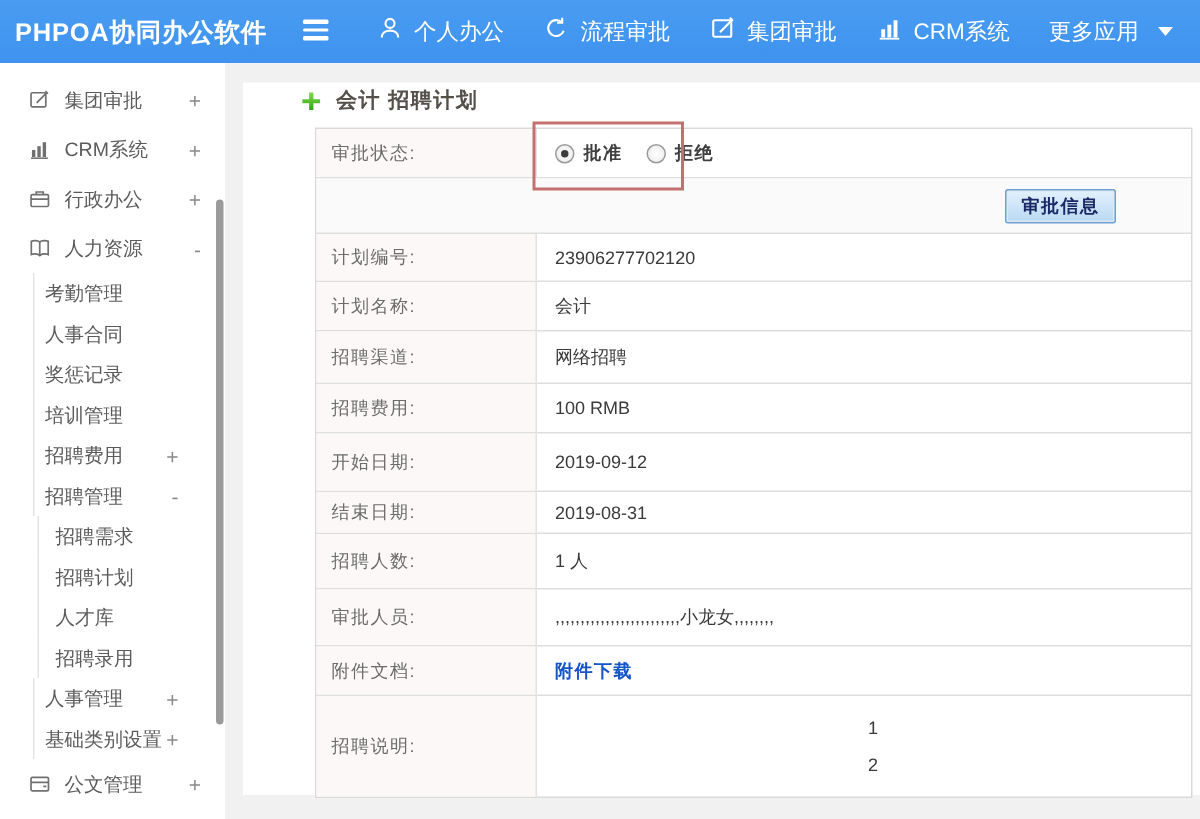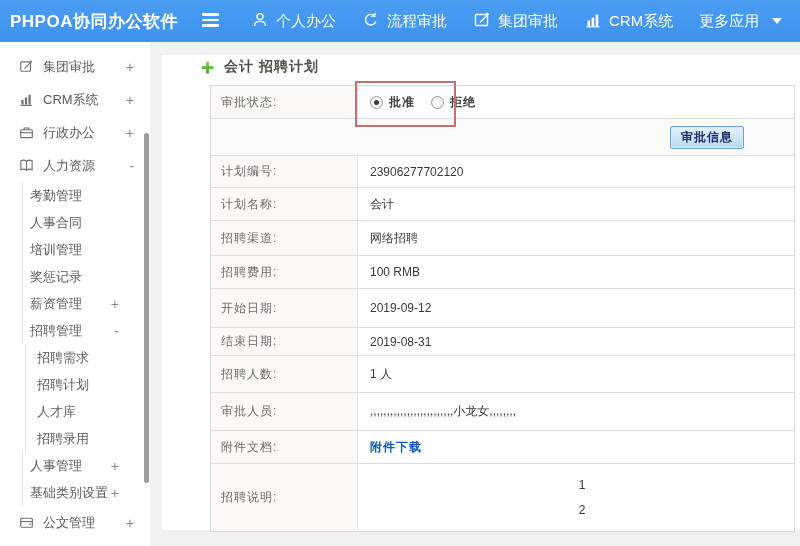--- a/index.html
+++ b/index.html
@@ -180,29 +180,29 @@
     </div>
     <div class="s-item lvl2">
       <span class="s-label">考勤管理</span>
       <span class="s-sign"></span>
     </div>
     <div class="s-item lvl2">
       <span class="s-label">人事合同</span>
       <span class="s-sign"></span>
     </div>
     <div class="s-item lvl2">
+      <span class="s-label">奖惩记录</span>
+      <span class="s-sign"></span>
+    </div>
+    <div class="s-item lvl2">
       <span class="s-label">培训管理</span>
       <span class="s-sign"></span>
     </div>
     <div class="s-item lvl2">
-      <span class="s-label">奖惩记录</span>
-      <span class="s-sign"></span>
-    </div>
-    <div class="s-item lvl2">
-      <span class="s-label">薪资管理</span>
+      <span class="s-label">招聘费用</span>
       <span class="s-sign">+</span>
     </div>
     <div class="s-item lvl2">
       <span class="s-label">招聘管理</span>
       <span class="s-sign">-</span>
     </div>
     <div class="s-item lvl3">
       <span class="s-label">招聘需求</span>
     </div>
     <div class="s-item lvl3">

